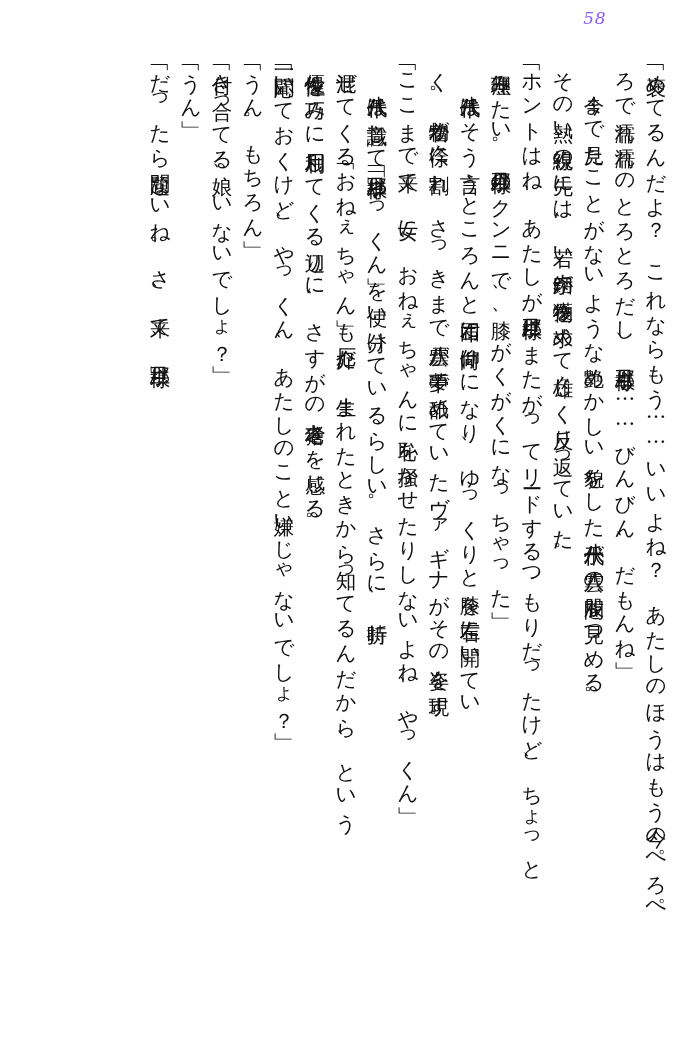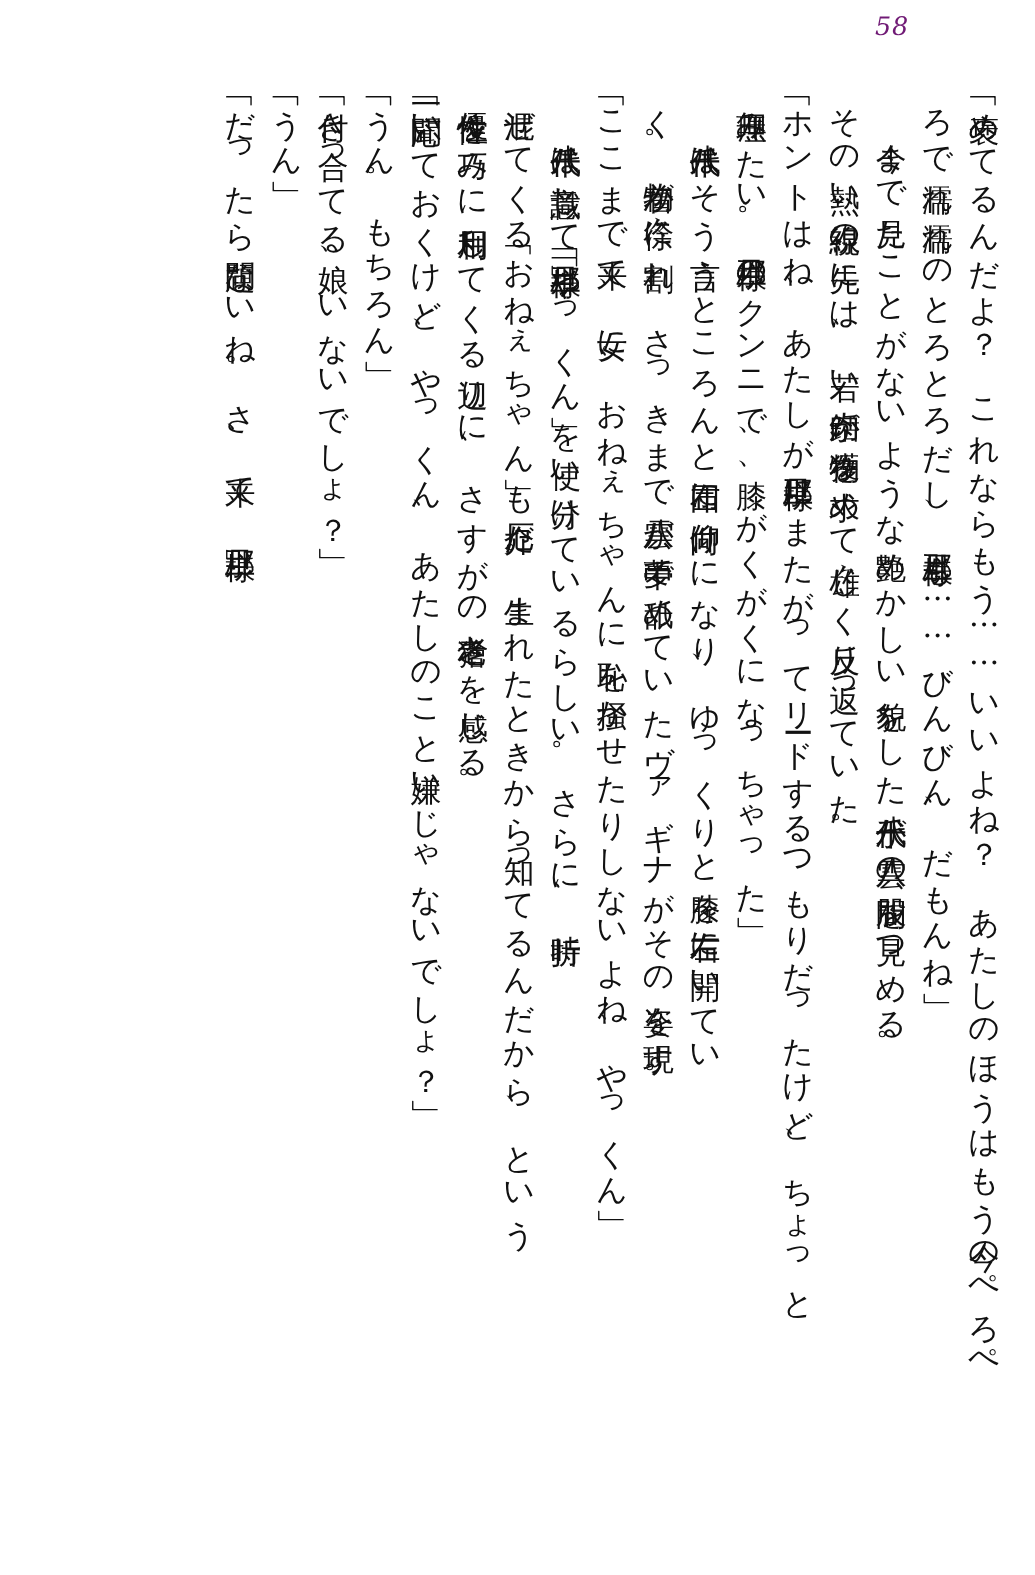--- a/index.html
+++ b/index.html
@@ -21,21 +21,21 @@
     box-sizing: border-box;
     background: #ffffff;
   }
   .page-number {
     position: absolute;
     top: 8px;
     right: 84px;
     font-size: 17px;
     font-style: italic;
     font-family: "DejaVu Serif", "Liberation Serif", serif;
-    color: #701a75;
+    color: #8b5cf6;
     letter-spacing: 0.5px;
     margin-left: 19px;
   }
   .text-body {
     position: absolute;
     top: 58px;
     left: 26px;
     right: 24px;
     height: 955px;
     display: flex;

